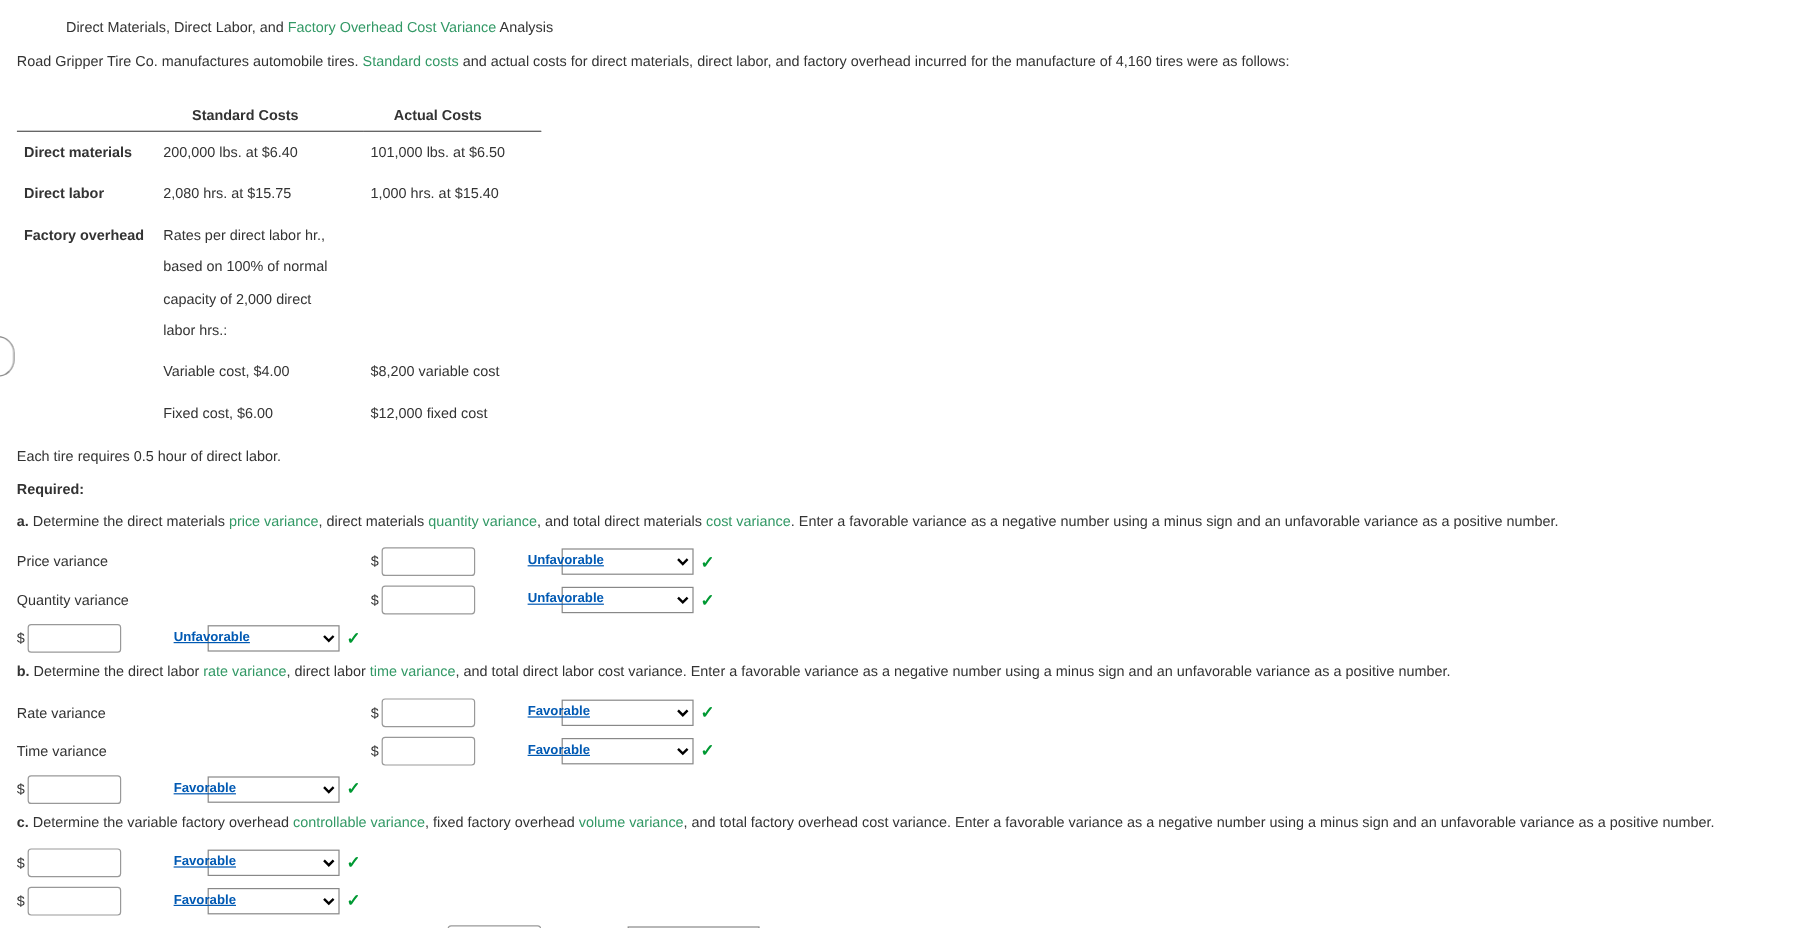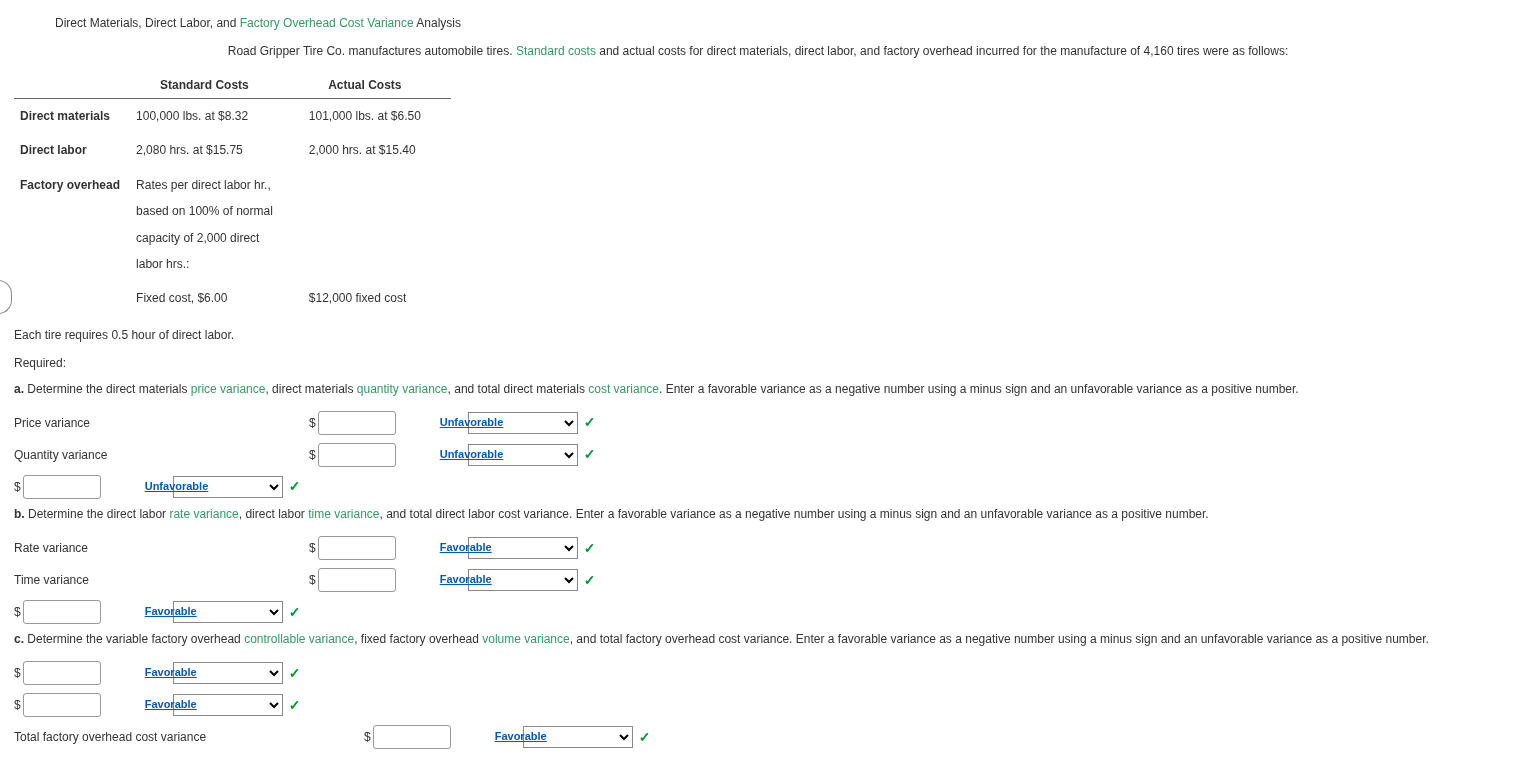--- a/index.html
+++ b/index.html
@@ -4,40 +4,40 @@
 <style>
   body {
     font-family: Verdana, Arial, sans-serif;
     font-size: 12px;
     color: #333;
     margin: 14px 14px 14px 14px;
     line-height: 1.5;
   }
   .green-link { color: #339966; text-decoration: none; }
   .title { margin-bottom: 10px; margin-left: 41px; }
-  .intro { margin-bottom: 12px; text-align: center; }
+  .intro { margin-bottom: 23px; }
   table.costs {
     border-collapse: collapse;
     margin-left: 0;
     margin-bottom: 10px;
   }
   table.costs th {
     font-weight: bold;
     padding: 4px 30px 4px 6px;
     text-align: center;
     border-bottom: 1px solid #666;
   }
   table.costs td {
     padding: 4px 30px 4px 6px;
     vertical-align: top;
     line-height: 2.2;
     white-space: pre-line;
   }
   table.costs td.lbl { padding-right: 10px; font-weight: bold; }
-  .req-head { font-weight: normal; margin-top: 10px; margin-bottom: 8px; }
+  .req-head { font-weight: bold; margin-top: 10px; margin-bottom: 8px; }
   .q { margin-bottom: 10px; line-height: 1.6; }
   .q b { font-weight: bold; }
   .row-ans {
     display: flex;
     align-items: center;
     margin: 4px 0;
     min-height: 28px;
   }
   .row-ans .alabel { width: 295px; }
   .row-ans .alabel2 { width: 350px; }
@@ -102,38 +102,43 @@
   <thead>
     <tr>
       <th></th>
       <th>Standard Costs</th>
       <th>Actual Costs</th>
     </tr>
   </thead>
   <tbody id="cost-body">
       <tr>
         <td class="lbl">Direct materials</td>
-        <td>100,000 lbs. at $8.32</td>
+        <td>200,000 lbs. at $6.40</td>
         <td>101,000 lbs. at $6.50</td>
       </tr>
       <tr>
         <td class="lbl">Direct labor</td>
         <td>2,080 hrs. at $15.75</td>
-        <td>2,000 hrs. at $15.40</td>
+        <td>1,000 hrs. at $15.40</td>
       </tr>
       <tr>
         <td class="lbl">Factory overhead</td>
         <td>Rates per direct labor hr.,
 based on 100% of normal
 capacity of 2,000 direct
 labor hrs.:</td>
         <td></td>
       </tr>
       <tr>
         <td class="lbl"></td>
+        <td>   Variable cost, $4.00</td>
+        <td>$8,200 variable cost</td>
+      </tr>
+      <tr>
+        <td class="lbl"></td>
         <td>   Fixed cost, $6.00</td>
         <td>$12,000 fixed cost</td>
       </tr>
     </tbody>
 </table>
 
 <div>Each tire requires 0.5 hour of direct labor.</div>
 
 <div class="req-head">Required:</div>
 

